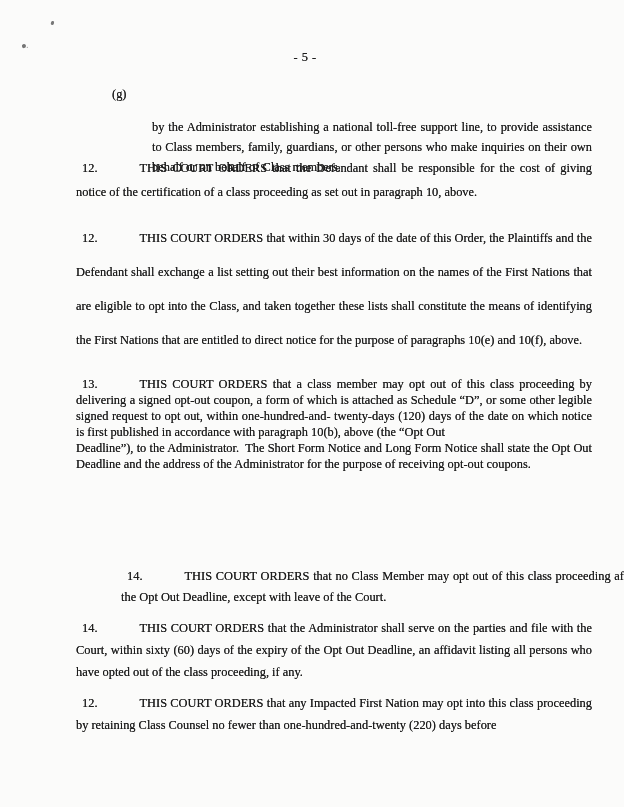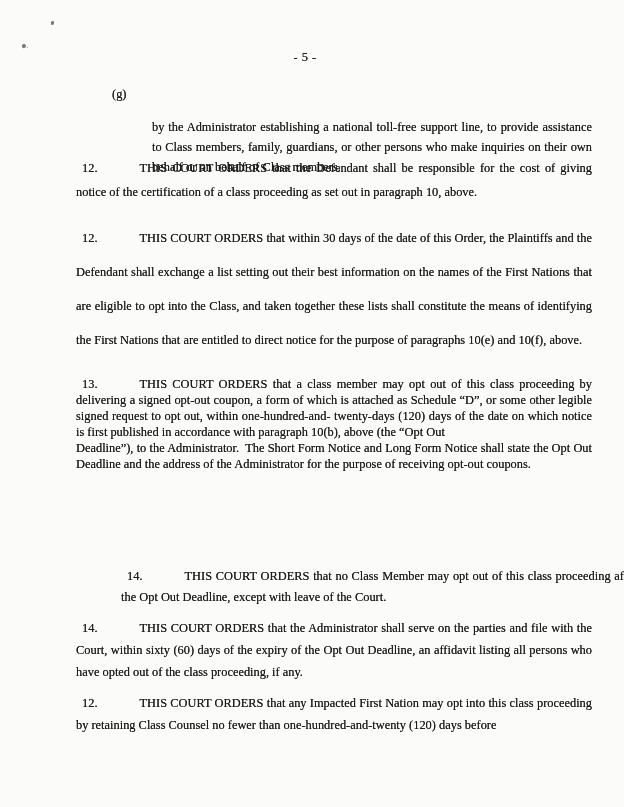--- a/index.html
+++ b/index.html
@@ -77,15 +77,15 @@
   <div id="paras">
       <div class="para sub para-g">
         <span class="sublabel">(g)</span>
         <span class="subtext"><span>by the Administrator establishing a national toll-free support line, to provide assistance to Class members, family, guardians, or other persons who make inquiries on their own behalf or on behalf of Class members.</span></span>
       </div>
       <div class="para main para-11"><span class="pnum">12.</span><span class="tab"></span><b>THIS COURT ORDERS</b><span> that the Defendant shall be responsible for the cost of giving notice of the certification of a class proceeding as set out in paragraph 10, above.</span></div>
       <div class="para main para-12"><span class="pnum">12.</span><span class="tab"></span><b>THIS COURT ORDERS</b><span> that within 30 days of the date of this Order, the Plaintiffs and the Defendant shall exchange a list setting out their best information on the names of the First Nations that are eligible to opt into the Class, and taken together these lists shall constitute the means of identifying the First Nations that are entitled to direct notice for the purpose of paragraphs 10(e) and 10(f), above.</span></div>
       <div class="para main para-13"><span class="pnum">13.</span><span class="tab"></span><b>THIS COURT ORDERS</b><span> that a class member may opt out of this class proceeding by delivering a signed opt-out coupon, a form of which is attached as </span><b>Schedule “D”</b><span>, or some other legible signed request to opt out, within one-hundred-and- twenty-days (120) days of the date on which notice is first published in accordance with paragraph 10(b), above (the </span><b>“Opt Out</b><br><b>Deadline”</b><span>), to the Administrator.&nbsp; The Short Form Notice and Long Form Notice shall state the Opt Out Deadline and the address of the Administrator for the purpose of receiving opt-out coupons.</span></div>
       <div class="para main para-14"><span class="pnum">14.</span><span class="tab"></span><b>THIS COURT ORDERS</b><span> that no Class Member may opt out of this class proceeding after the Opt Out Deadline, except with leave of the Court.</span></div>
       <div class="para main para-15"><span class="pnum">14.</span><span class="tab"></span><b>THIS COURT ORDERS</b><span> that the Administrator shall serve on the parties and file with the Court, within sixty (60) days of the expiry of the Opt Out Deadline, an affidavit listing all persons who have opted out of the class proceeding, if any.</span></div>
-      <div class="para main para-16"><span class="pnum">12.</span><span class="tab"></span><b>THIS COURT ORDERS</b><span> that any Impacted First Nation may opt into this class proceeding by retaining Class Counsel no fewer than one-hundred-and-twenty (120) days before</span></div>
+      <div class="para main para-16"><span class="pnum">12.</span><span class="tab"></span><b>THIS COURT ORDERS</b><span> that any Impacted First Nation may opt into this class proceeding by retaining Class Counsel no fewer than one-hundred-and-twenty (220) days before</span></div>
     </div>
 </div>
 
 </body></html>

